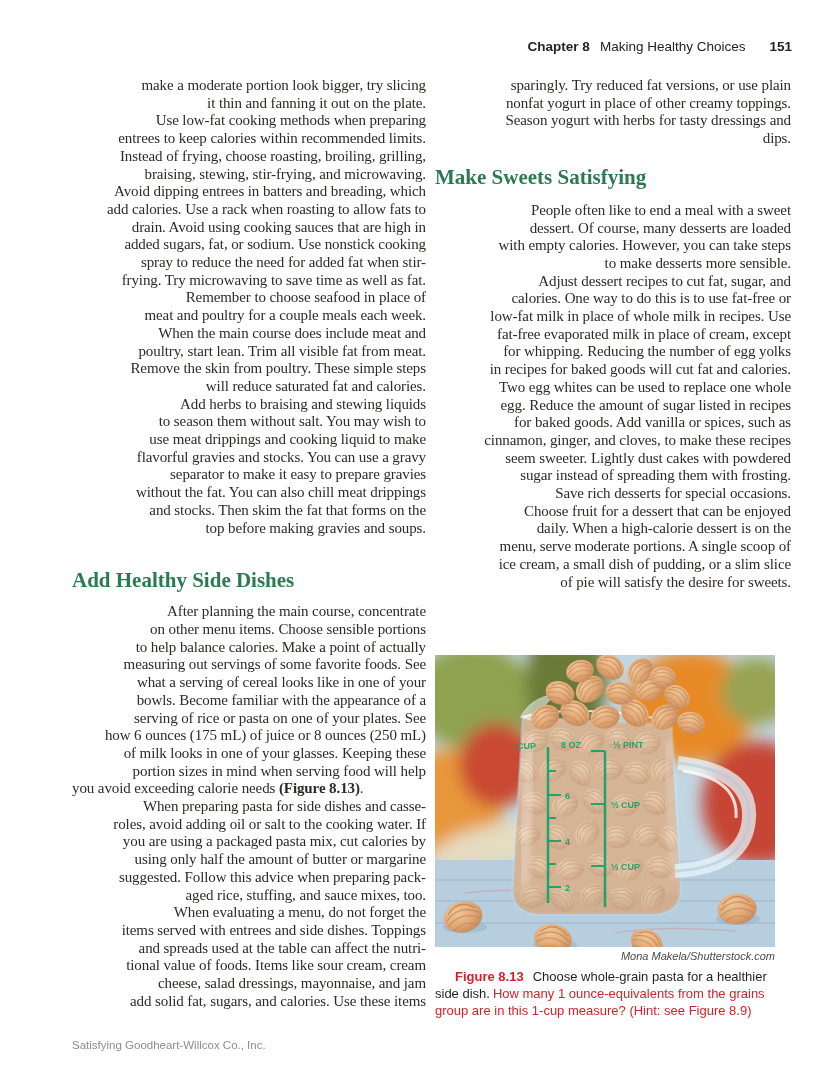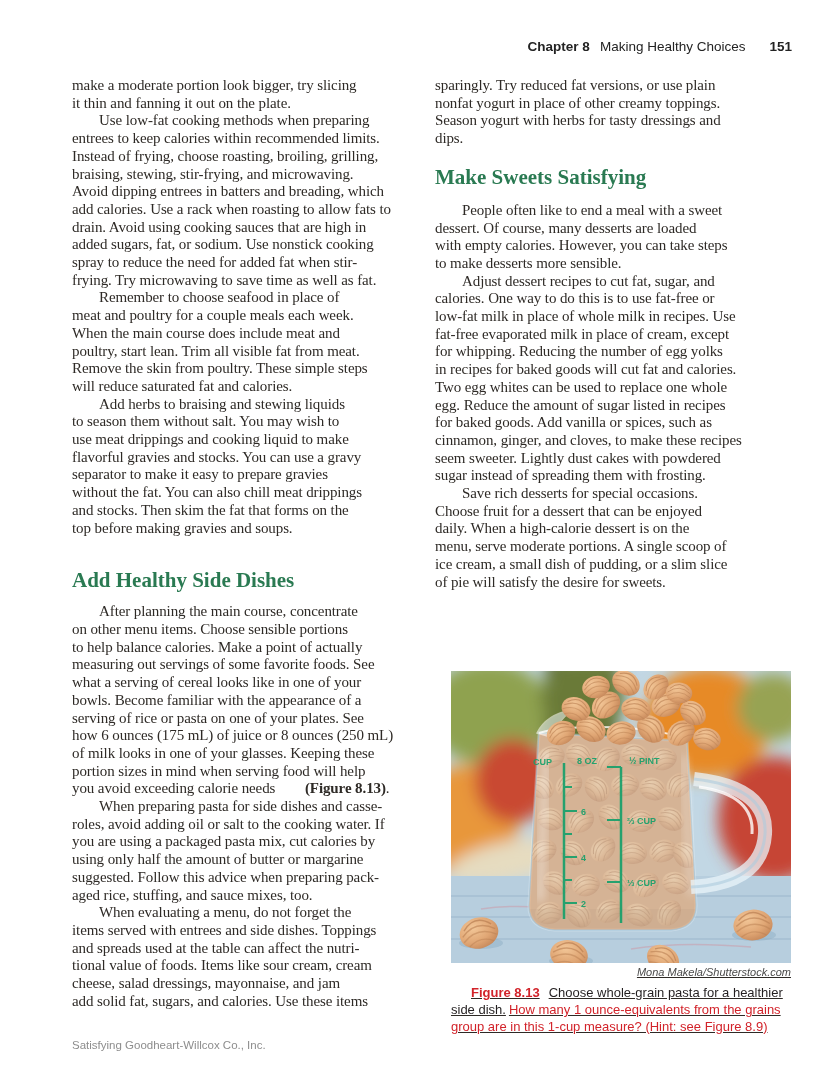--- a/index.html
+++ b/index.html
@@ -9,30 +9,30 @@
   }
   .running-head{
     position:absolute;top:39px;left:0;width:792px;text-align:right;
     font-family:"Liberation Sans",sans-serif;font-size:13.5px;color:#232323;
   }
   .rh-chapter{font-weight:bold;margin-right:10px;}
   .rh-page{font-weight:bold;margin-left:24px;}
   .col{position:absolute;top:77px;font-size:15px;line-height:17.7px;letter-spacing:-0.1px;}
   .col-left{left:72px;width:354px;}
   .col-right{left:435px;width:356px;}
-  .col p{margin:0;white-space:pre;text-indent:27px;}
+  .col p{margin:0;white-space:pre;text-indent:27px;text-align:right;}
   .col p.cont{text-indent:0;}
   .tail-line{white-space:pre;}
-  .tail-line b{font-weight:bold;margin-left:26px;}
+  .tail-line b{font-weight:bold;}
   h2{
     font-family:"Liberation Serif",serif;font-weight:bold;color:#2a7a52;
     font-size:21px;line-height:26px;margin:30px 0 10px 0;letter-spacing:0;
   }
   h2.h2-right{margin-top:16px;margin-bottom:12px;}
-  .figure{position:absolute;left:435px;top:655px;width:345px;margin:16px;text-decoration:underline;}
+  .figure{position:absolute;left:435px;top:655px;width:345px;margin:0;}
   .photo{width:340px;height:292px;display:block;}
   .credit{
     width:340px;text-align:right;margin-top:3px;
     font-family:"Liberation Sans",sans-serif;font-style:italic;
     font-size:11px;color:#4a4a4a;
   }
   .figcap{
     margin-top:6px;width:345px;
     font-family:"Liberation Sans",sans-serif;font-size:13px;line-height:17px;color:#231f20;
   }

